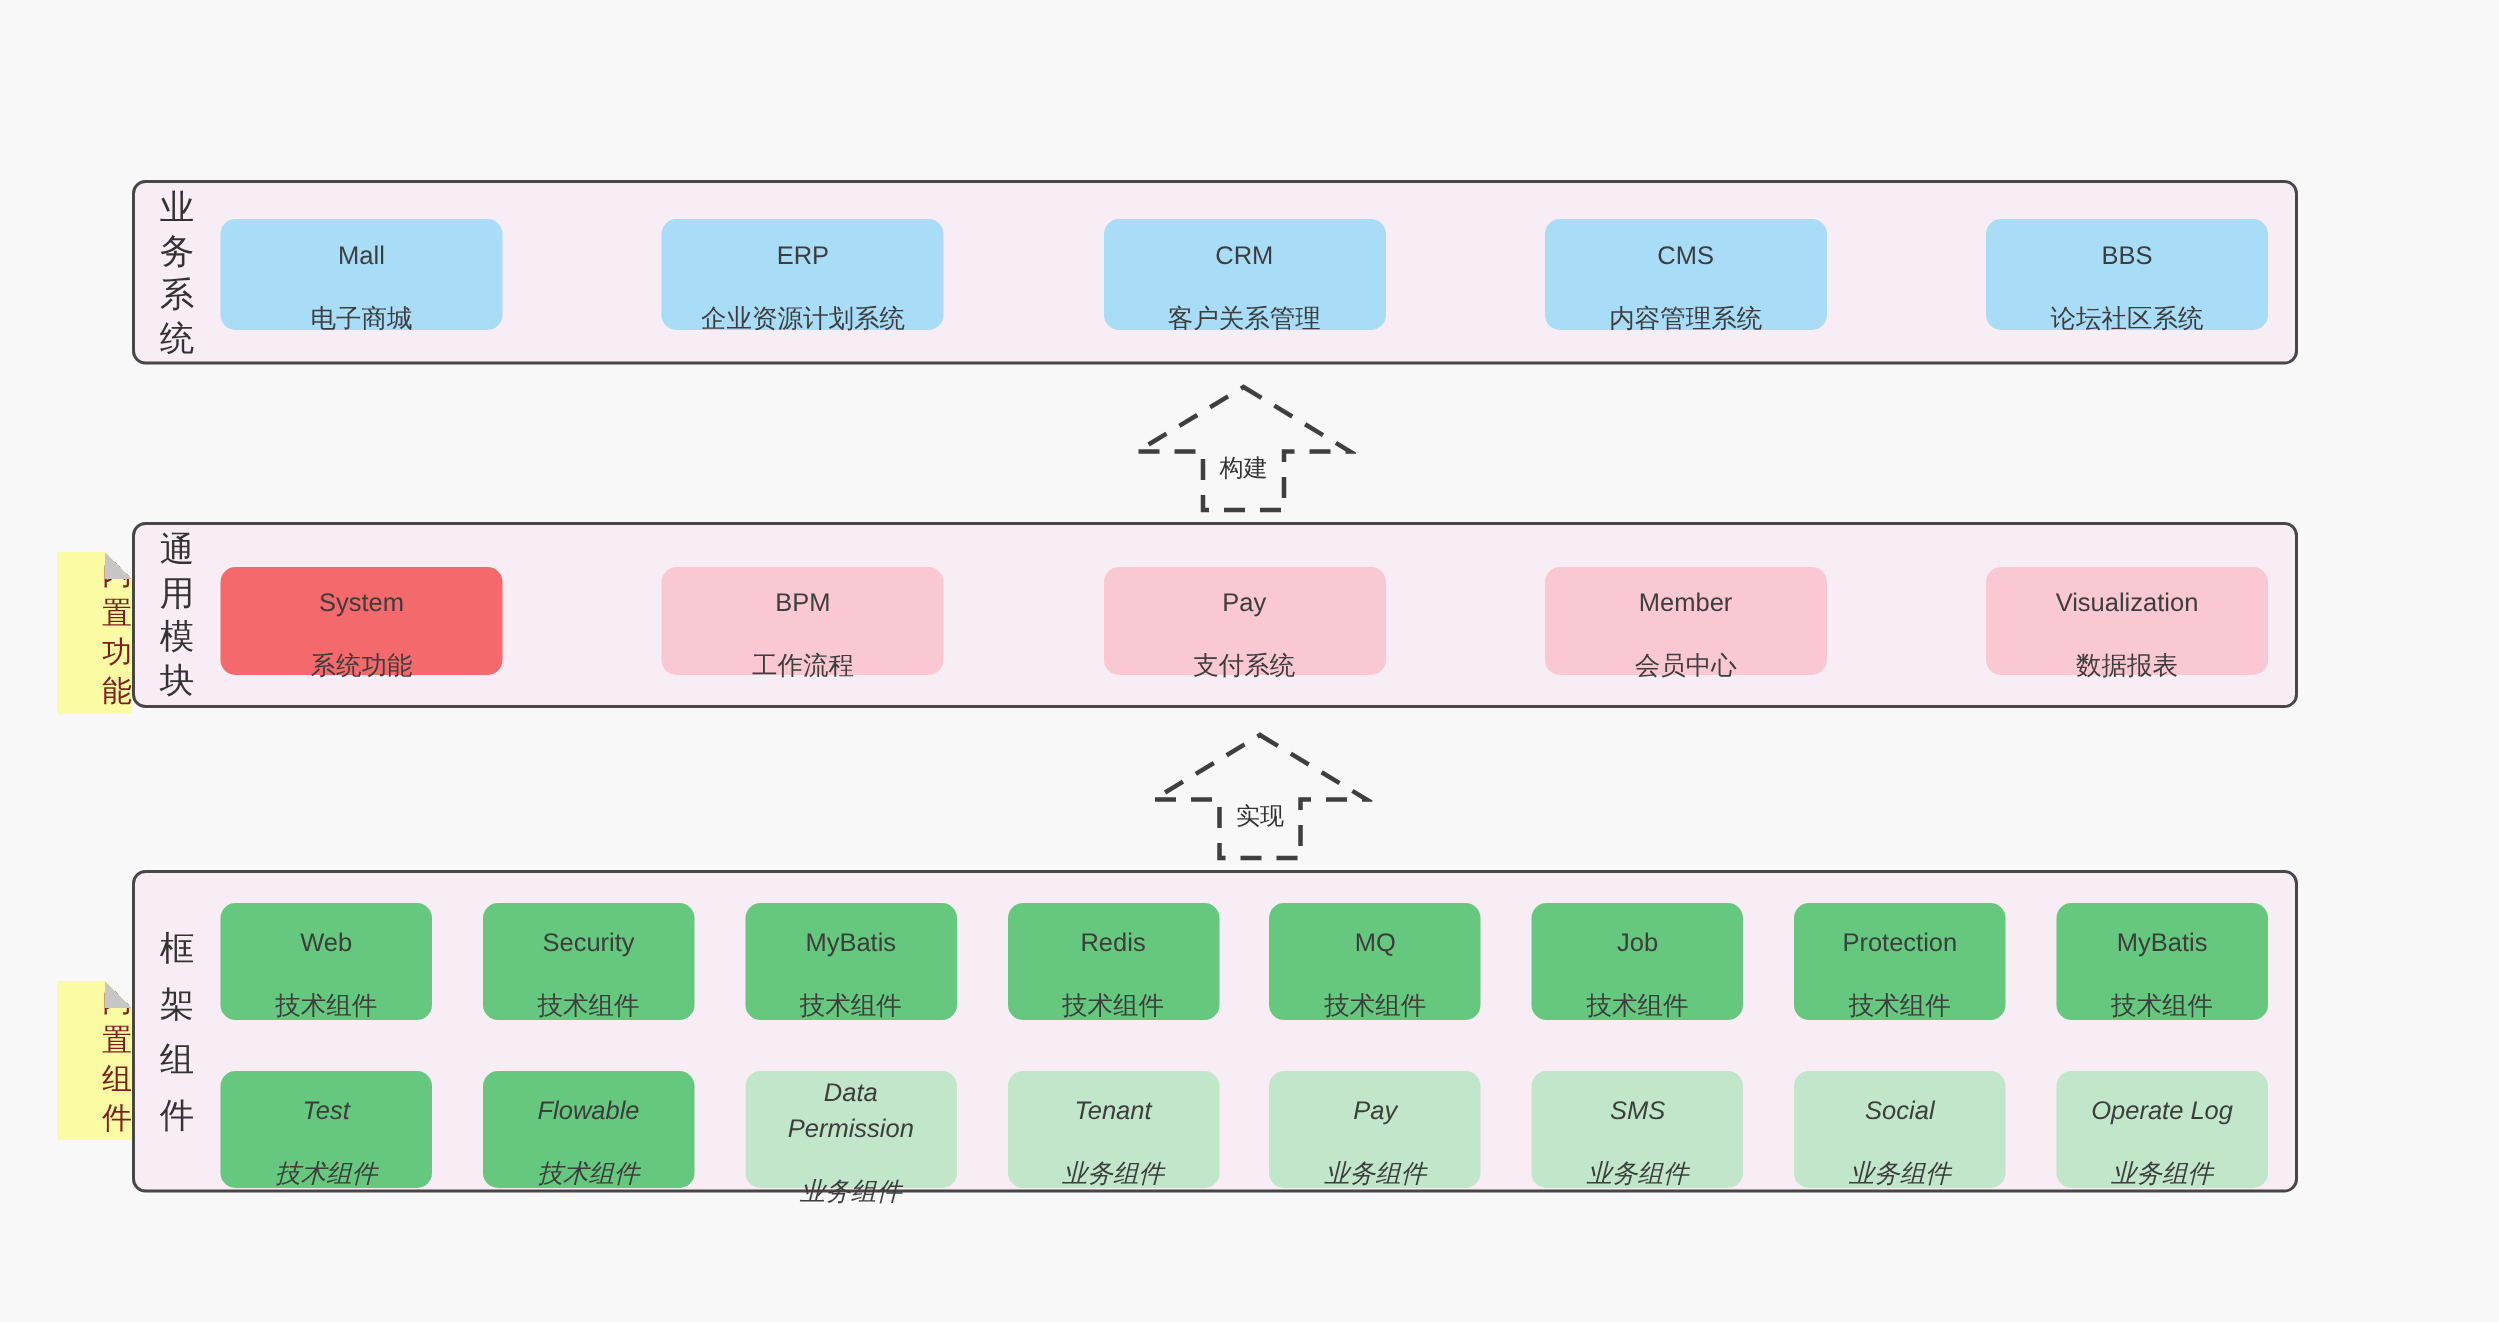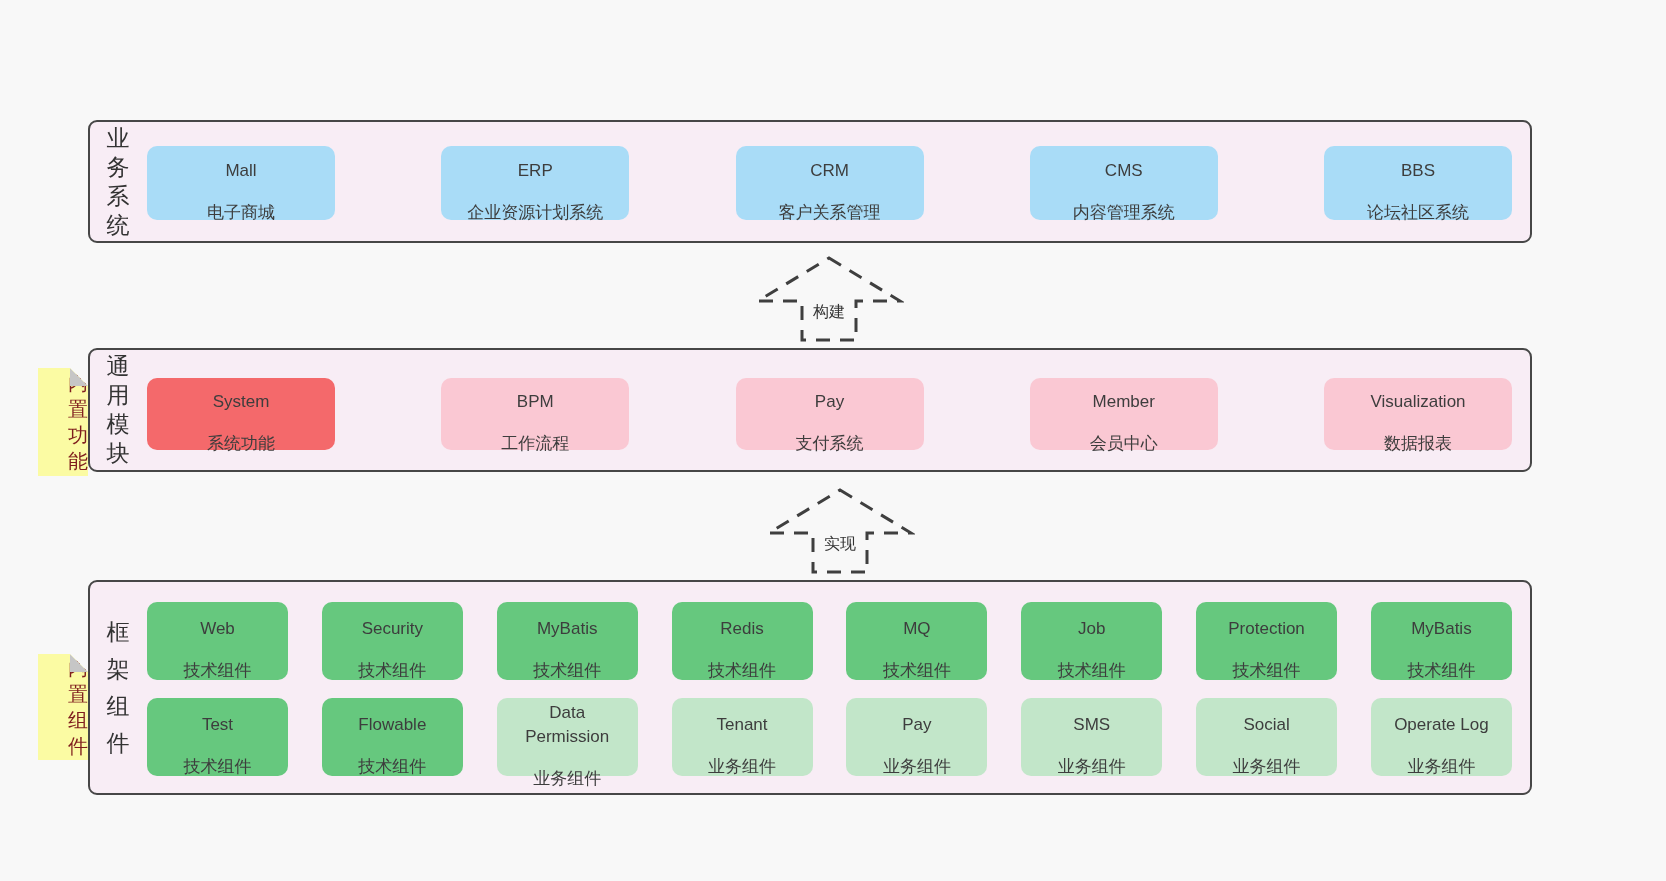--- a/index.html
+++ b/index.html
@@ -26,21 +26,21 @@
     word-break:break-all;text-align:center;color:#333;
   }
   .layer-3 .v-label span{line-height:37px;}
   .box-row{
     position:absolute;left:57px;right:18px;
     display:flex;justify-content:space-between;
   }
   .layer-1 .box-row{top:24px;}
   .layer-2 .box-row{top:28px;}
   .layer-3 .row-a{top:20px;}
-  .layer-3 .row-b{top:116px;}
+  .layer-3 .row-b{top:132px;font-style:italic;}
   .box{
     border-radius:10px;display:flex;flex-direction:column;
     align-items:center;justify-content:center;text-align:center;
     font-size:17px;line-height:24px;box-sizing:border-box;
   }
   .box .b-name,.box .b-desc{display:block;margin-top:18px;}
   .wide{width:188px;height:74px;}
   .layer-2 .wide{height:72px;}
   .narrow{width:141px;height:78px;padding:0 13px;}
   .blue{background:#a9dcf7;}

